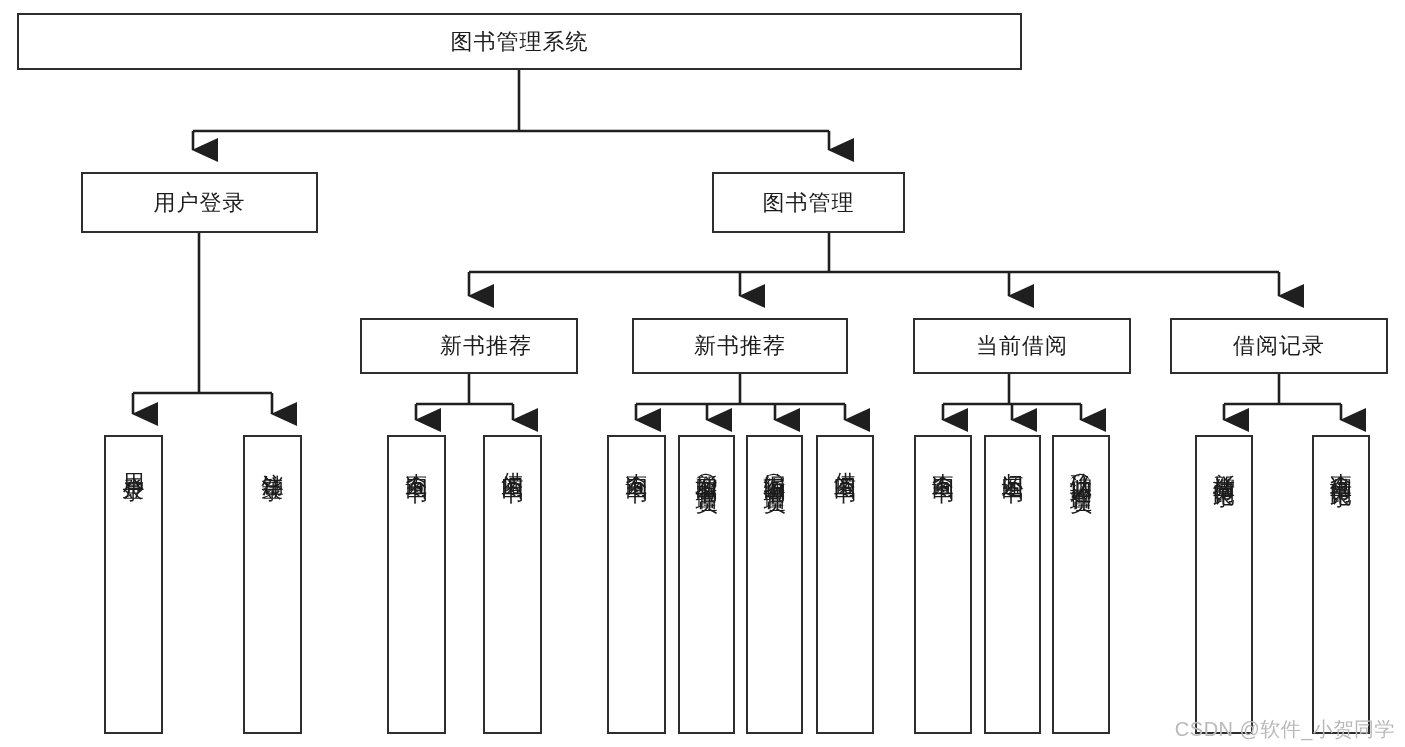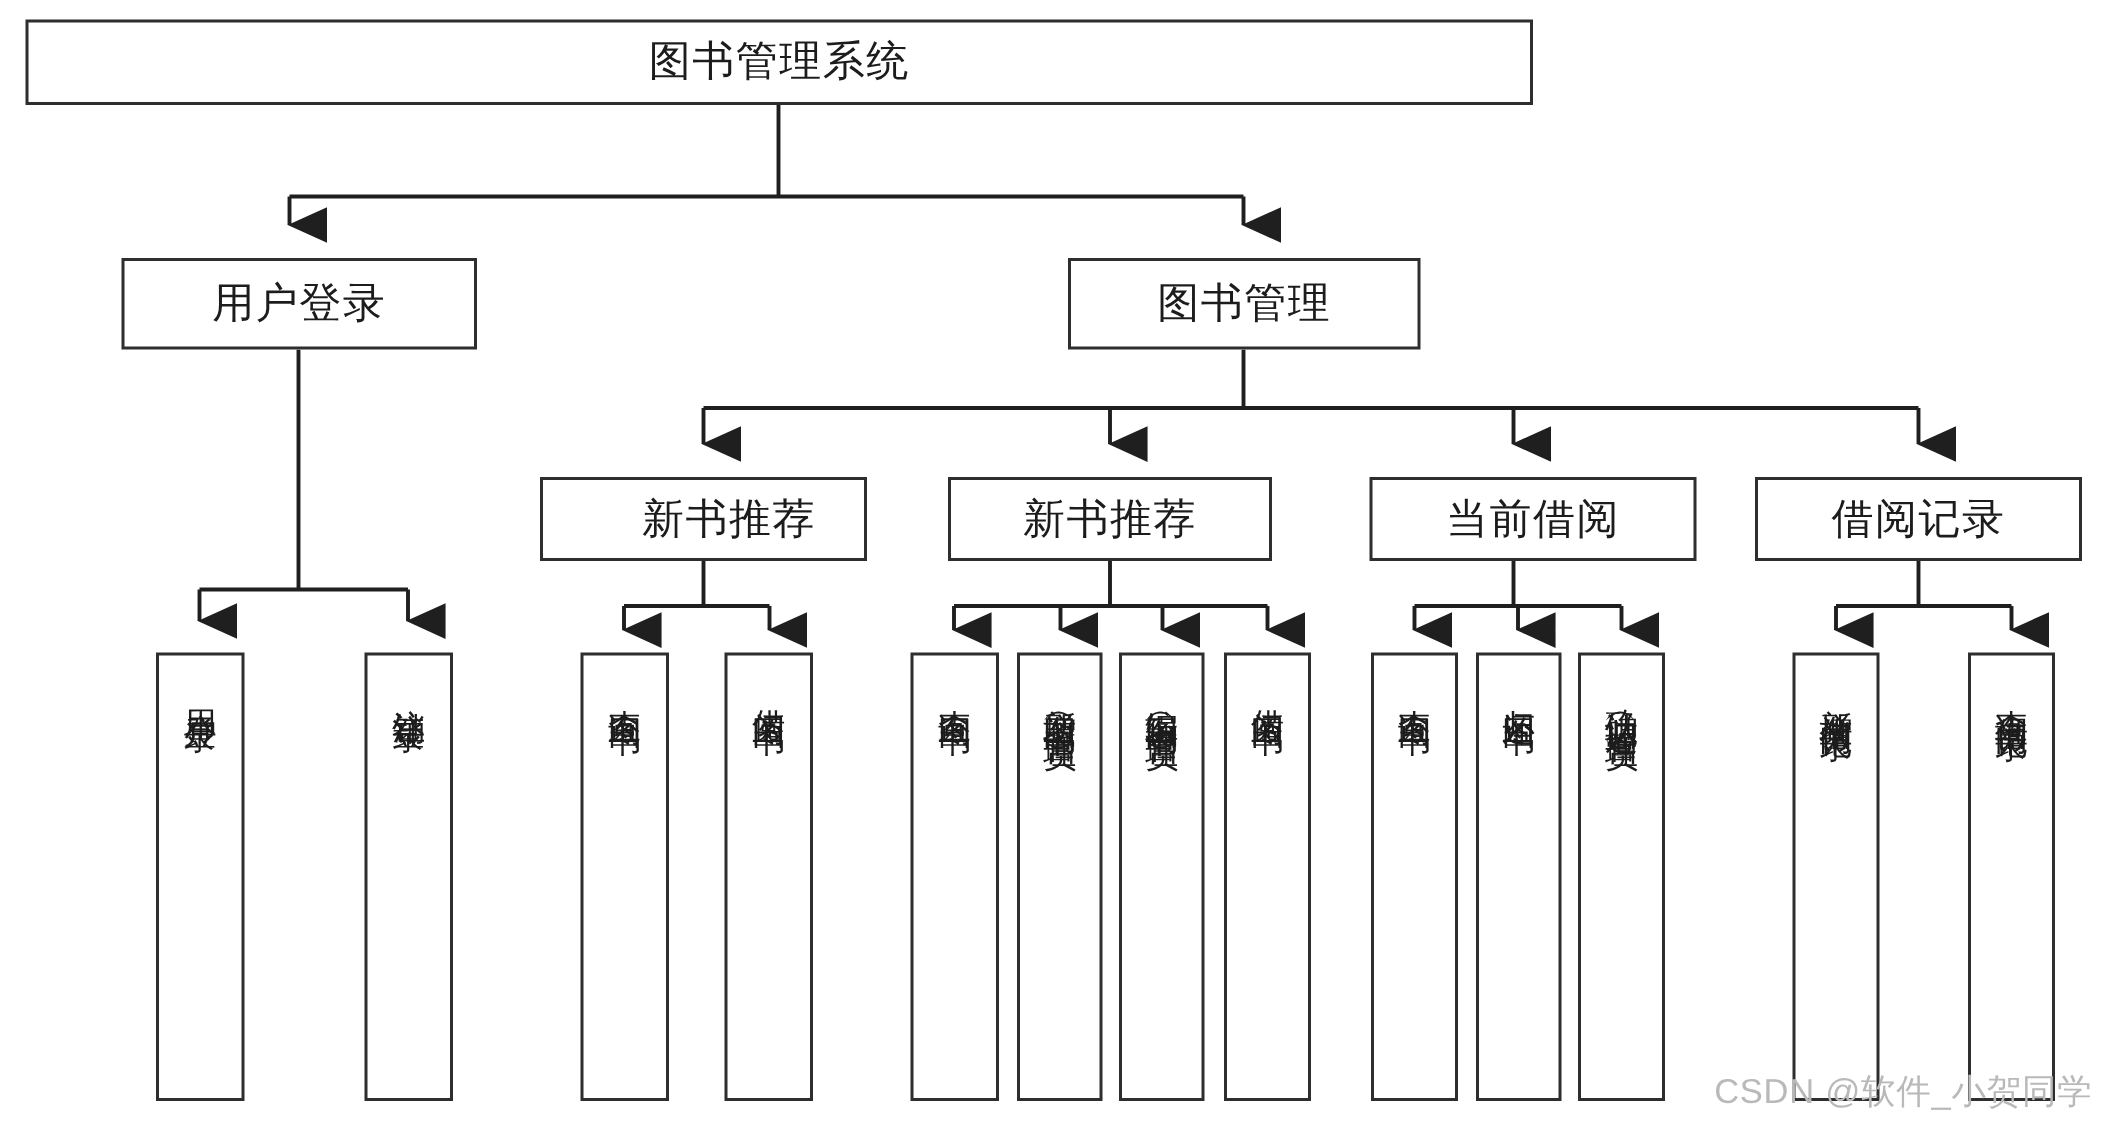--- a/index.html
+++ b/index.html
@@ -17,21 +17,21 @@
     position:absolute;
     box-sizing:border-box;
     background:#ffffff;
     border:2px solid #2e2e2e;
     display:flex;
     align-items:center;
     justify-content:center;
     color:#1c1c1c;
   }
   .node-label{
-    font-size:28px;
+    font-size:22px;
     line-height:1.15;
     letter-spacing:1px;
     white-space:nowrap;
     color:#1c1c1c;
   }
   
   .leaf .node-label{
     writing-mode:vertical-rl;
     text-orientation:upright;
     font-size:22px;
@@ -41,21 +41,21 @@
   }
   .leaf{
     align-items:flex-start;
     justify-content:center;
     padding-top:18px;
   }
   .watermark{
     position:absolute;
     right:10px;
     bottom:4px;
-    font-size:23px;
+    font-size:20px;
     color:#b9b9b9;
     letter-spacing:0.5px;
     white-space:nowrap;
     pointer-events:none;
   }
 </style>
 </head>
 <body>
 
 <div id="canvas">
@@ -112,21 +112,21 @@
     </g>
   </svg>
 
   <div class="node" style="left:17px;top:13px;width:1005px;height:57px;">
     <span class="node-label">图书管理系统</span>
   </div>
 
   <div class="node" style="left:81px;top:172px;width:237px;height:61px;">
     <span class="node-label">用户登录</span>
   </div>
-  <div class="node" style="left:712px;top:172px;width:235px;height:61px;">
+  <div class="node" style="left:712px;top:172px;width:193px;height:61px;">
     <span class="node-label">图书管理</span>
   </div>
 
   <div class="node" style="left:360px;top:318px;width:218px;height:56px;padding-left:34px;">
     <span class="node-label">新书推荐</span>
   </div>
   <div class="node" style="left:632px;top:318px;width:216px;height:56px;">
     <span class="node-label">新书推荐</span>
   </div>
   <div class="node" style="left:900px;top:318px;width:218px;height:56px;margin-left:13px;">

